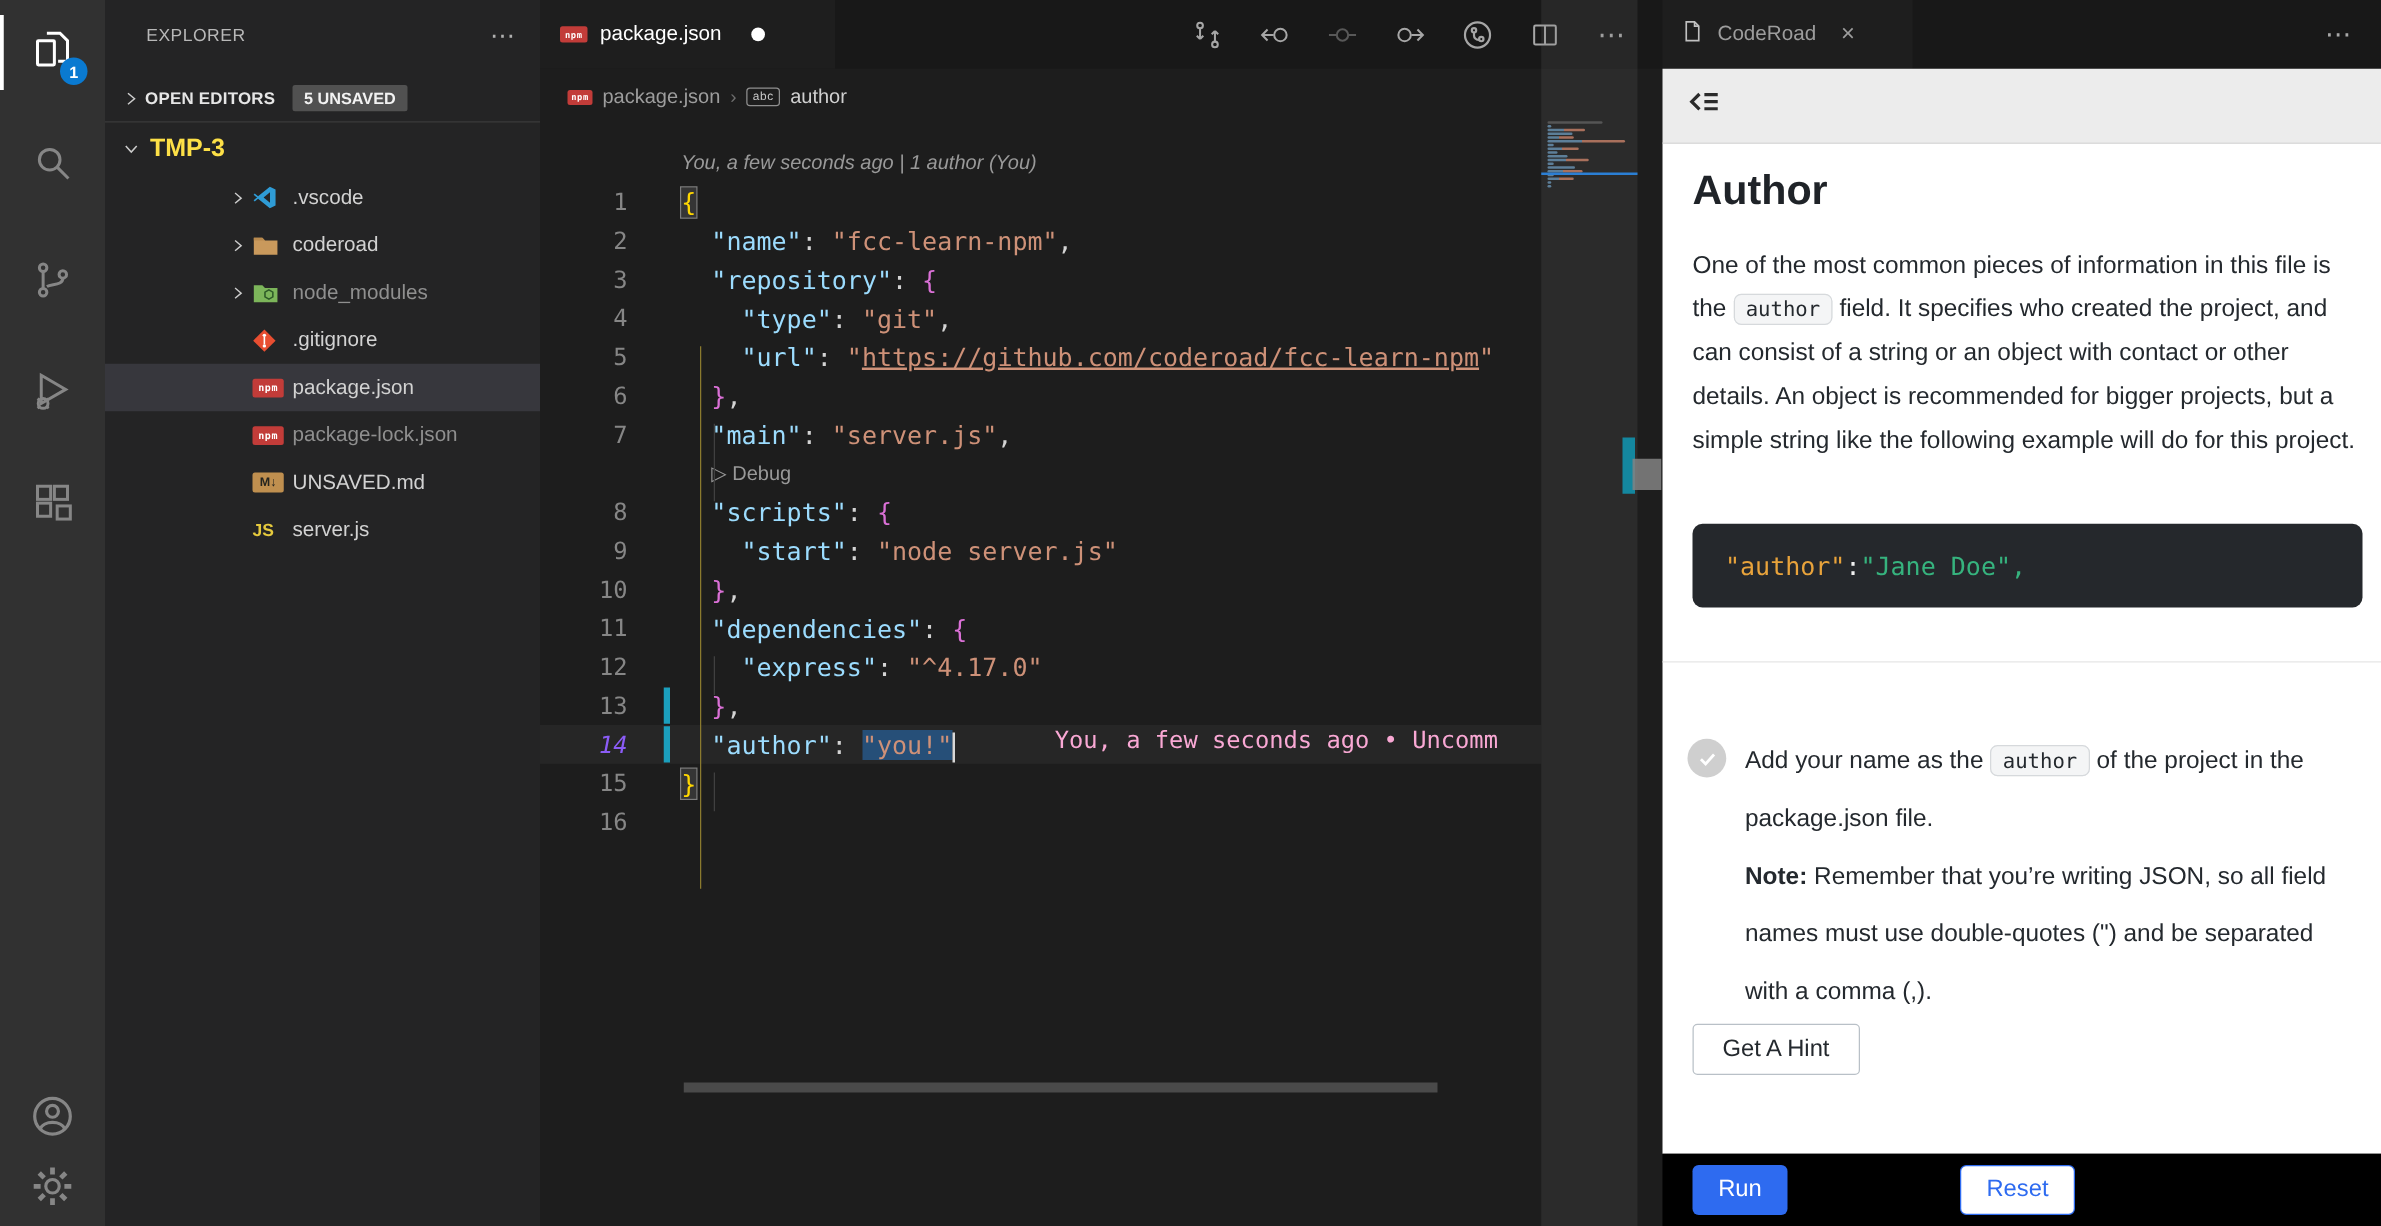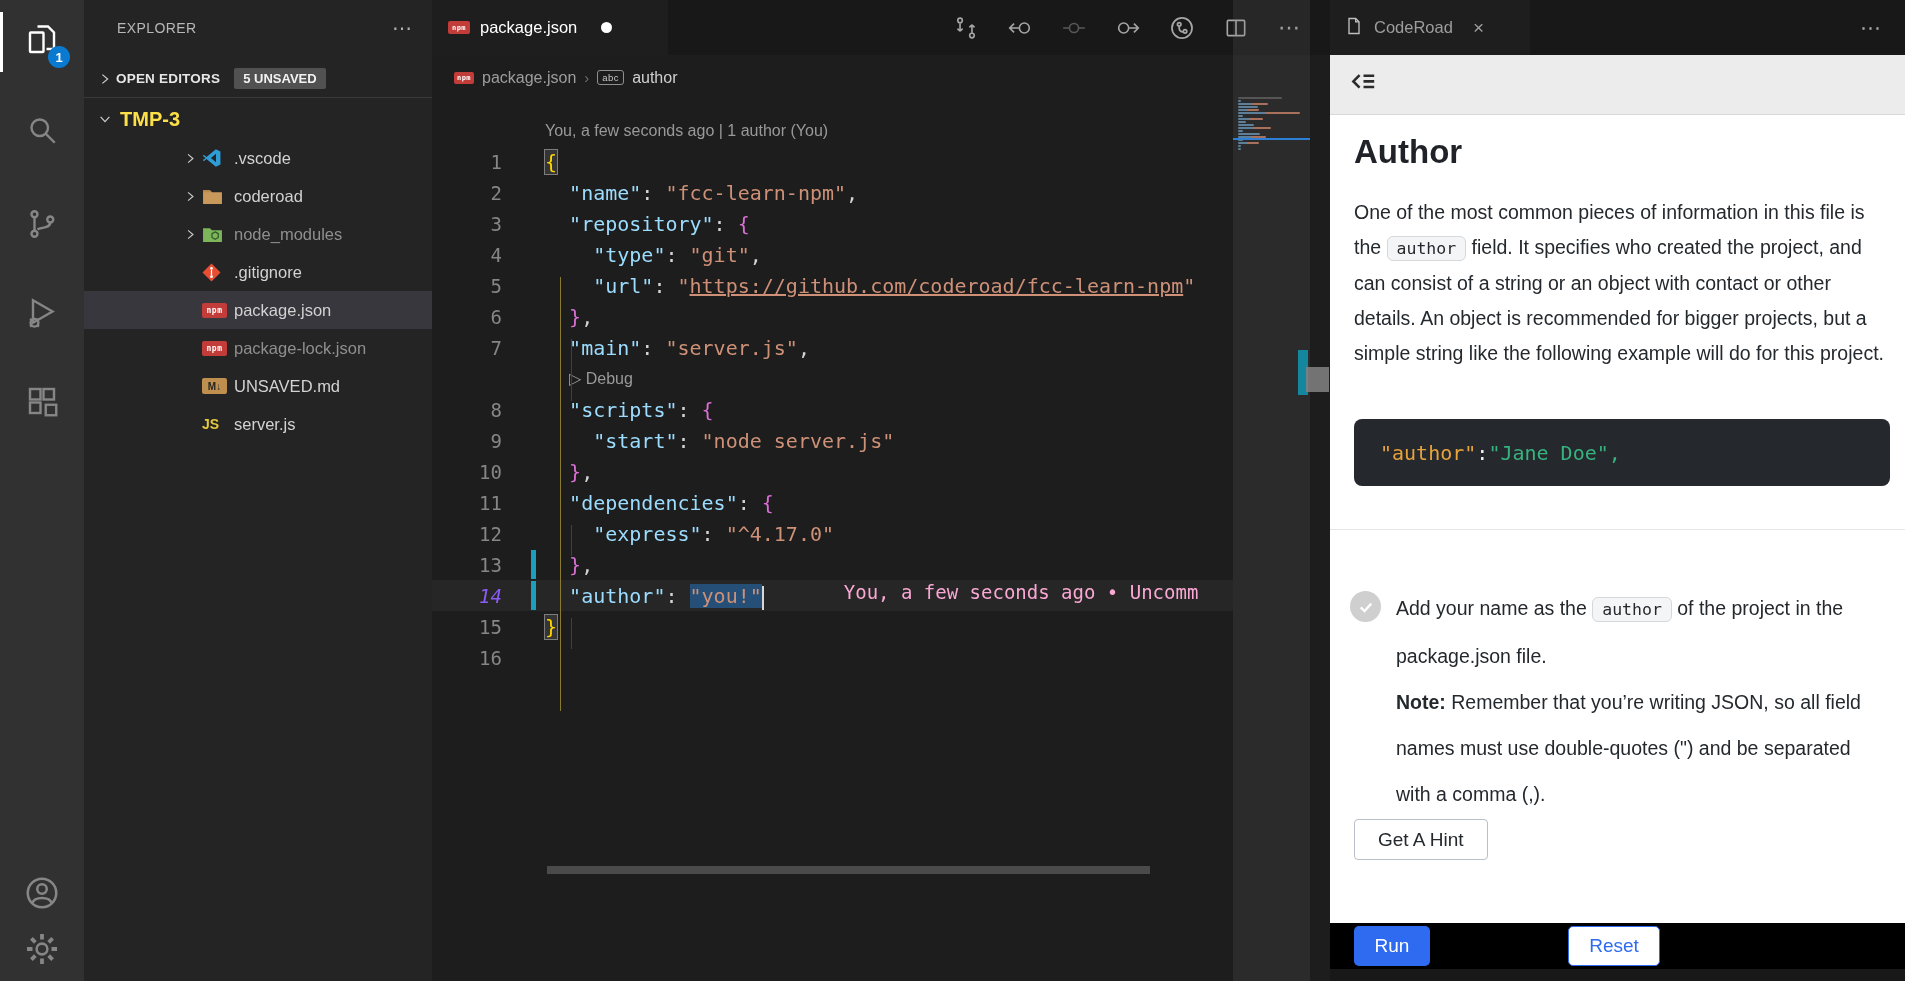--- a/index.html
+++ b/index.html
@@ -54,21 +54,21 @@
   .abc-chip{border:1px solid #8f8f8f;border-radius:3px;color:#c8c8c8;font-size:9.5px;padding:1px 4px;letter-spacing:.5px;}
   .bc-symbol{color:#d0d0d0;font-size:16px;cursor:pointer;}
 
   .code-area{position:absolute;left:0;top:100px;width:100%;height:881px;padding-top:15px;font-family:"DejaVu Sans Mono",monospace;font-size:20px;}
   .code-row{position:relative;height:31px;display:flex;align-items:center;}
   .code-row.current{background:rgba(255,255,255,.045);width:801px;}
   .ln{width:70px;text-align:right;color:#868686;font-size:19px;flex:none;}
   .modbar{position:absolute;left:99px;top:1px;bottom:1px;width:5px;background:#1b9fbd;}
   .ltext{white-space:pre;padding-left:43px;}
   .lens-row{height:31px;display:flex;align-items:center;color:#999999;font-family:"Liberation Sans",sans-serif;font-size:16px;}
-  .lens-top{padding-left:113px;}
+  .lens-top{padding-left:113px;font-style:italic;}
   .lens-debug{padding-left:137px;cursor:pointer;}
   .tk-key{color:#9cdcfe;} .tk-str{color:#ce9178;} .tk-pn{color:#d4d4d4;} .tk-pl{color:#d4d4d4;}
   .tk-lnk{color:#ce9178;text-decoration:underline;} .tk-b2{color:#da70d6;}
   .tk-b1m{color:#ffd700;background:rgba(120,120,120,.28);outline:1px solid #7d7d7d;}
   .tk-sel{color:#ce9178;background:#264f78;}
   .cursor{display:inline-block;width:2px;height:24px;background:#d8d8d8;vertical-align:middle;}
   .inline-blame{color:#f9a8d4;margin-left:80px;font-size:19px;display:inline-block;max-width:392px;overflow:hidden;white-space:nowrap;}
   .guide{position:absolute;width:1px;}
   .guide.gold{background:#8a7a2e;} .guide.gray{background:#404040;}
 
@@ -95,21 +95,21 @@
   .cr-p{position:absolute;left:24px;top:80px;width:532px;font-size:19.5px;line-height:35px;color:#24292e;}
   .code-chip{font-family:"DejaVu Sans Mono",monospace;font-size:16.5px;background:#f4f5f6;border:1px solid #d6d9dc;border-radius:6px;padding:2px 9px;color:#24292e;}
   .cr-codeblock{position:absolute;left:24px;top:304px;width:536px;height:67px;background:#25282c;border-radius:8px;display:flex;align-items:center;padding-left:26px;font-family:"DejaVu Sans Mono",monospace;font-size:20px;}
   .cb-key{color:#e8a33b;} .cb-pn{color:#f0f0f0;} .cb-val{color:#36b37e;}
   .cr-divider{position:absolute;left:0;top:414px;width:100%;border-top:1px solid #e6e6e6;}
   .task{position:absolute;left:0;top:470px;width:100%;}
   .task-check{position:absolute;left:20px;top:6px;width:31px;height:31px;border-radius:50%;background:#cfcfcf;display:flex;align-items:center;justify-content:center;}
   .task-check svg{stroke:#ffffff;fill:none;stroke-width:3;}
   .task-text{position:absolute;left:66px;top:0;width:492px;font-size:19.5px;line-height:46px;color:#24292e;}
   .hint-btn{position:absolute;left:24px;top:704px;height:41px;padding:0 23px;background:#ffffff;border:1px solid #b9c0c7;border-radius:4px;font-size:19px;color:#24292e;display:inline-flex;align-items:center;cursor:pointer;font-family:"Liberation Sans",sans-serif;}
-  .cr-bottombar{position:absolute;left:0;top:923px;width:100%;height:46px;background:#000000;display:flex;align-items:center;}
+  .cr-bottombar{position:absolute;left:0;top:923px;width:100%;height:58px;background:#000000;display:flex;align-items:center;}
   .run-btn{margin-left:24px;width:76px;height:40px;background:#2e6bf0;border:none;border-radius:5px;color:#ffffff;font-size:19px;cursor:pointer;font-family:"Liberation Sans",sans-serif;}
   .reset-btn{margin-left:138px;width:92px;height:40px;background:#ffffff;border:1.5px solid #2e6bf0;border-radius:5px;color:#2e6bf0;font-size:19px;cursor:pointer;font-family:"Liberation Sans",sans-serif;}
 </style>
 </head>
 <body>
 
 <div class="app">
 
   <div class="activitybar">
     <div class="act-item active" style="top:4px;">

